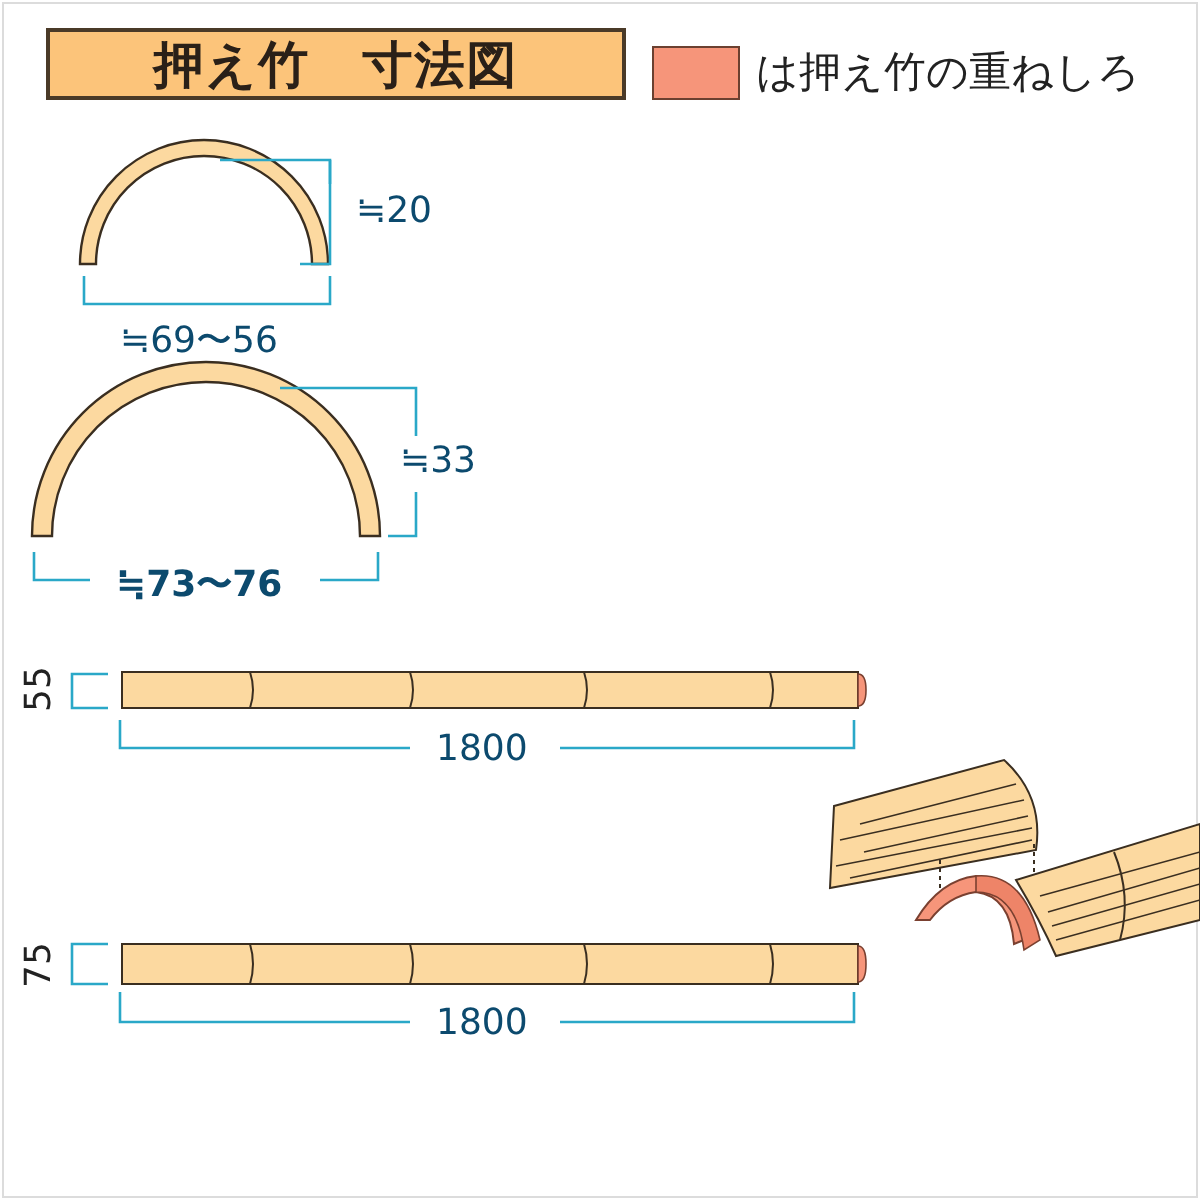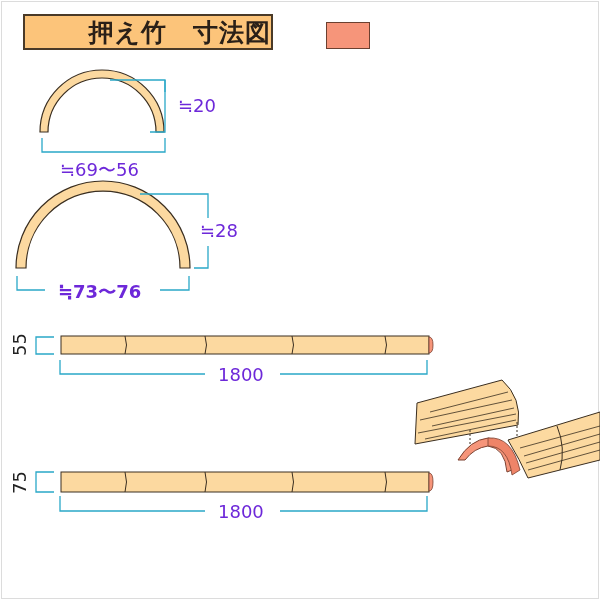--- a/index.html
+++ b/index.html
@@ -1,37 +1,38 @@
 <!DOCTYPE html>
 <html><head>
 <meta charset="utf-8">
 <style>
   html, body { margin:0; padding:0; background:#fff; }
   body { width:600px; height:600px; position:relative; overflow:hidden; font-family:"DejaVu Sans", sans-serif; }
   .frame { position:absolute; left:1px; top:1px; width:596px; height:596px; border:1px solid #dcdcdc; }
-  .title-box { position:absolute; left:23px; top:14px; width:250px; height:36px; background:#fcc47a; border:2px solid #4a3a28; box-sizing:border-box; display:flex; align-items:center; justify-content:flex-end; }
+  .title-box { position:absolute; left:23px; top:14px; width:290px; height:36px; background:#fcc47a; border:2px solid #4a3a28; box-sizing:border-box; display:flex; align-items:center; justify-content:center; }
   .title-text { font-size:25px; font-weight:bold; color:#2a2018; letter-spacing:1px; white-space:pre; }
   .legend { position:absolute; left:326px; top:22px; display:flex; align-items:center; }
   .legend-swatch { width:44px; height:27px; background:#f6957a; border:1px solid #6b4030; box-sizing:border-box; }
   .legend-text { margin-left:8px; font-size:21px; color:#222; }
-  .lbl { position:absolute; font-size:18px; color:#6d28d9; white-space:nowrap; }
+  .lbl { position:absolute; font-size:18px; color:#0c4a6e; white-space:nowrap; }
   .lbl-v { position:absolute; font-size:18px; color:#222; transform:rotate(-90deg); transform-origin:center; }
   svg.art { position:absolute; left:0; top:0; }
 </style>
 </head>
 <body>
 
 <div class="frame"></div>
 
 <div class="title-box">
   <span class="title-text">押え竹　寸法図</span>
 </div>
 
 <div class="legend">
   <div class="legend-swatch"></div>
+  <span class="legend-text">は押え竹の重ねしろ</span>
 </div>
 
 <svg class="art" width="600" height="600" viewBox="0 0 600 600">
 
   <g>
     <path d="M40,132 A62,62 0 0 1 164,132 L156,132 A54,54 0 0 0 48,132 Z" fill="#fcd9a0" stroke="#3a2e20" stroke-width="1.2"></path>
   </g>
   <g stroke="#2aa8c8" stroke-width="1.3" fill="none">
     <polyline points="110,80 165,80 165,132 150,132"></polyline>
     <line x1="165" y1="80" x2="165" y2="92"></line>
@@ -96,20 +97,20 @@
     </g>
     <path d="M557,426 Q566,448 560,470" stroke="#3a2e20" fill="none"></path>
     <path d="M458,460 Q470,440 488,438 Q510,440 512,470 L507,472 Q505,448 488,446 Q474,448 465,460 Z" fill="#f6957a" stroke="#7a4030" stroke-width="1"></path>
     <path d="M488,438 Q512,436 520,470 L512,475 Q508,446 488,446 Z" fill="#ee8468" stroke="#7a4030" stroke-width="0.8"></path>
   </g>
 </svg>
 
 <span class="lbl" style="left:178px;top:95px;">≒20</span>
 <span class="lbl" style="left:60px;top:158px;">≒69〜56</span>
 
-<span class="lbl" style="left:200px;top:220px;">≒28</span>
+<span class="lbl" style="left:200px;top:220px;">≒33</span>
 <span class="lbl" style="left:58px;top:280px;font-weight:bold;">≒73〜76</span>
 
 <span class="lbl-v" style="left:8px;top:334px;">55</span>
 <span class="lbl" style="left:218px;top:364px;">1800</span>
 
 <span class="lbl-v" style="left:8px;top:472px;">75</span>
 <span class="lbl" style="left:218px;top:501px;">1800</span>
 
 </body></html>

